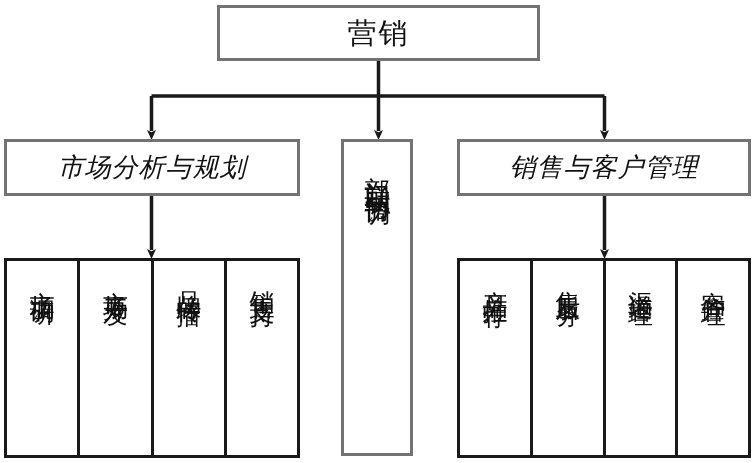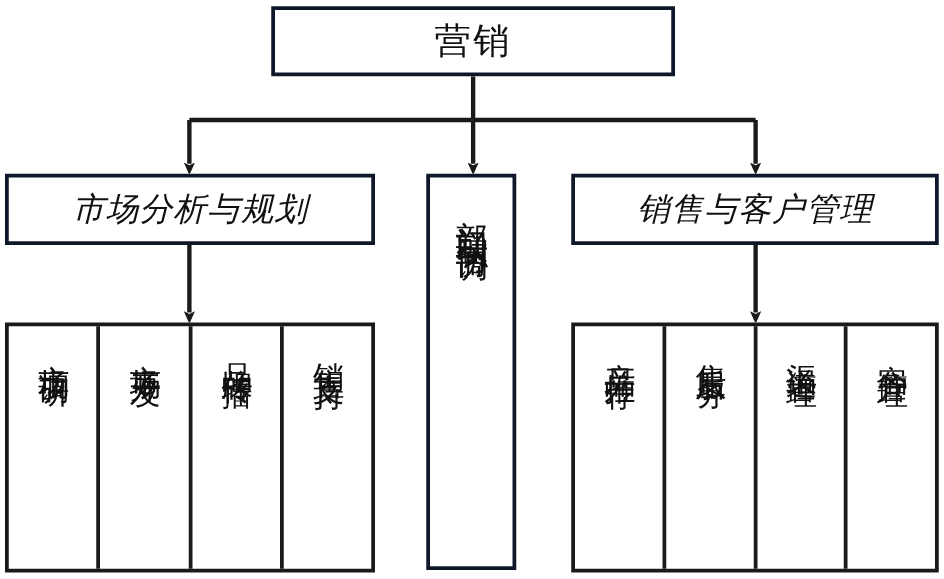--- a/index.html
+++ b/index.html
@@ -11,21 +11,21 @@
     position: relative;
     width: 755px;
     height: 463px;
     background: #ffffff;
     font-family: "Liberation Serif", "DejaVu Serif", serif;
     overflow: hidden;
   }
   .box {
     position: absolute;
     box-sizing: border-box;
-    border: 3px solid #0f172a;
+    border: 3px solid #737373;
     background: #ffffff;
     display: flex;
     align-items: center;
     justify-content: center;
     color: #111111;
     line-height: 1.05;
     text-align: right;
   }
   
   #root-box {

